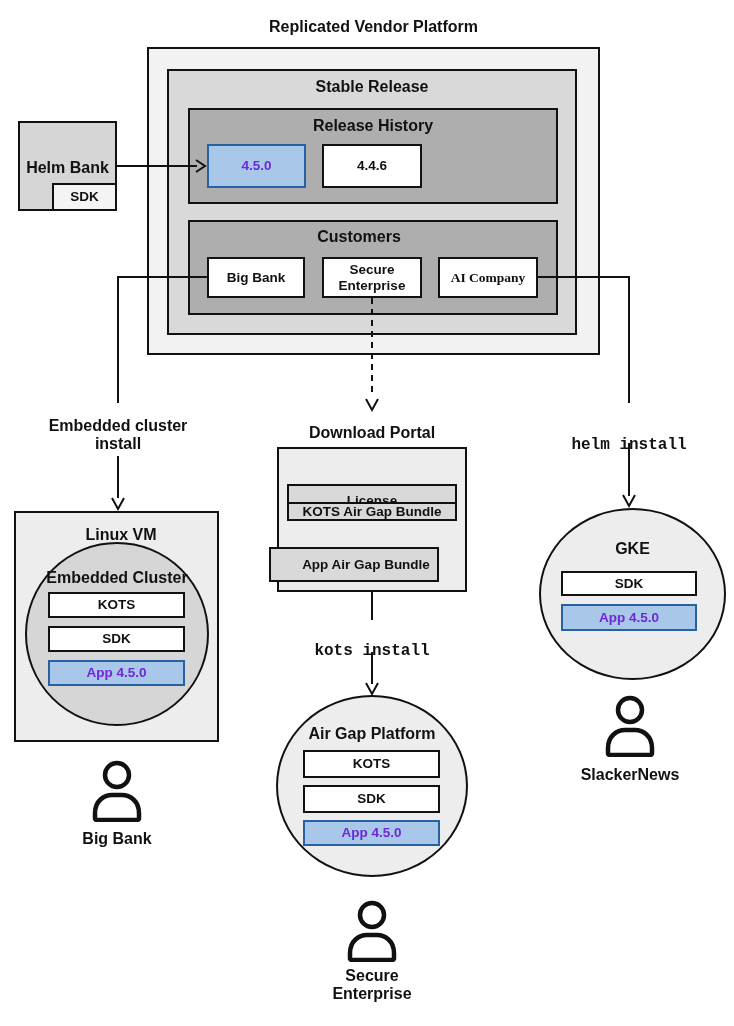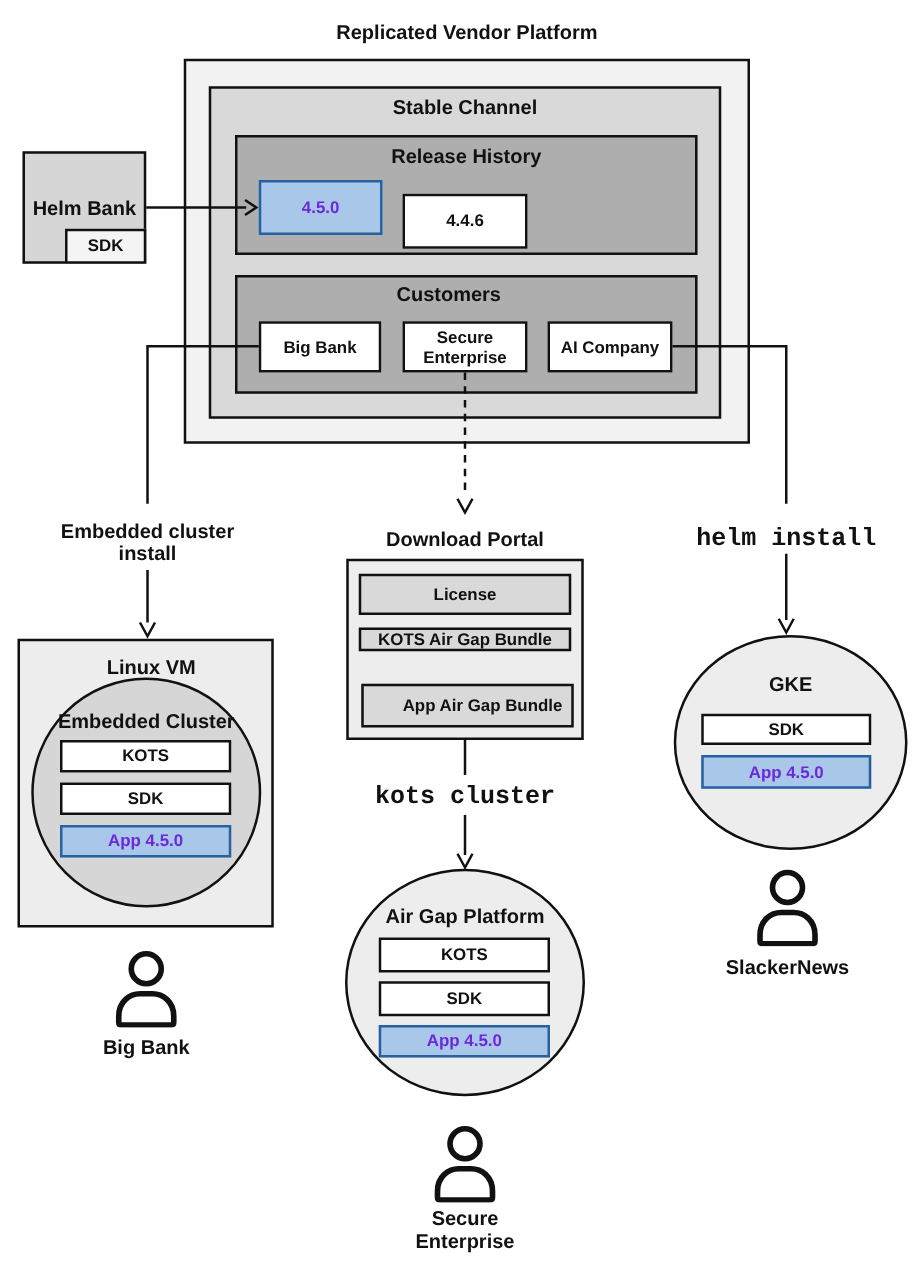--- a/index.html
+++ b/index.html
@@ -4,21 +4,21 @@
 <style>
   html,body{margin:0;padding:0;background:#fff;}
   .canvas{position:relative;width:734px;height:1026px;background:#fff;
           font-family:"Liberation Sans",sans-serif;color:#111;overflow:hidden;}
   .abs{position:absolute;box-sizing:border-box;}
   .box{border:2px solid #111;}
   .thick{border-width:2.5px;}
   .center{display:flex;align-items:center;justify-content:center;text-align:center;}
   .ttl{font-weight:700;font-size:16px;text-align:center;line-height:1.15;}
   .small{font-weight:700;font-size:13.5px;line-height:1.12;}
-  .mono{font-family:"Liberation Mono","DejaVu Sans Mono",monospace;font-weight:700;font-size:20px;text-align:center;}
+  .mono{font-family:"Liberation Mono","DejaVu Sans Mono",monospace;font-weight:700;font-size:16px;text-align:center;margin-top:16px;}
   .blue{background:#a9c7e8;border-color:#27619f;color:#6d28d9;}
   .white{background:#ffffff;}
   .circle{border-radius:50%;border:2.5px solid #111;}
   .fill-l0{background:#f2f2f2;}
   .fill-l1{background:#d9d9d9;}
   .fill-l2{background:#aeaeae;}
   .fill-mid{background:#d6d6d6;}
   .fill-light{background:#ededed;}
   .fill-sdk{background:#f4f4f4;}
   svg.overlay{position:absolute;left:0;top:0;pointer-events:none;}
@@ -27,51 +27,51 @@
 </head>
 <body>
 
 <div class="canvas">
 
   <div class="abs ttl" style="left:147px;top:18px;width:453px;">Replicated Vendor Platform</div>
 
   <div class="abs box fill-l0" style="left:147px;top:47px;width:453px;height:308px;"></div>
 
   <div class="abs box fill-l1" style="left:167px;top:69px;width:410px;height:266px;"></div>
-  <div class="abs ttl" style="left:167px;top:78px;width:410px;">Stable Channel</div>
+  <div class="abs ttl" style="left:167px;top:78px;width:410px;">Stable Release</div>
 
   <div class="abs box fill-l2" style="left:188px;top:108px;width:370px;height:96px;"></div>
   <div class="abs ttl" style="left:188px;top:117px;width:370px;">Release History</div>
 
   <div class="abs box blue center small" style="left:207px;top:144px;width:99px;height:44px;">4.5.0</div>
-  <div class="abs box white center small" style="left:322px;top:144px;width:100px;height:44px;margin-top:11px;">4.4.6</div>
+  <div class="abs box white center small" style="left:322px;top:144px;width:100px;height:44px;">4.4.6</div>
 
   <div class="abs box fill-l2" style="left:188px;top:220px;width:370px;height:95px;"></div>
   <div class="abs ttl" style="left:188px;top:228px;width:342px;">Customers</div>
 
   <div class="abs box white center small" style="left:207px;top:257px;width:98px;height:41px;">Big Bank</div>
   <div class="abs box white center small" style="left:322px;top:257px;width:100px;height:41px;padding:0 6px;">Secure Enterprise</div>
-  <div class="abs box white center small" style="left:438px;top:257px;width:100px;height:41px;">AI Company</div>
+  <div class="abs box white center small" style="left:438px;top:257px;width:100px;height:41px;font-family:Liberation Serif, serif;">AI Company</div>
 
   <div class="abs box fill-mid" style="left:18px;top:121px;width:99px;height:90px;"></div>
   <div class="abs ttl" style="left:18px;top:159px;width:99px;">Helm Bank</div>
   <div class="abs box fill-sdk center small" style="left:52px;top:183px;width:65px;height:28px;">SDK</div>
 
   <div class="abs ttl" style="left:48px;top:417px;width:140px;">
     <div>Embedded cluster</div>
     <div>install</div>
   </div>
-  <div class="abs mono" style="left:277px;top:626px;width:190px;">kots cluster</div>
+  <div class="abs mono" style="left:277px;top:626px;width:190px;">kots install</div>
   <div class="abs mono" style="left:534px;top:420px;width:190px;">helm install</div>
 
   <div class="abs ttl" style="left:277px;top:424px;width:190px;">Download Portal</div>
   <div class="abs box fill-light" style="left:277px;top:447px;width:190px;height:145px;"></div>
-  <div class="abs box fill-l1 center small" style="left:287px;top:459px;width:170px;height:33px;">License</div>
+  <div class="abs box fill-l1 center small" style="left:287px;top:484px;width:170px;height:33px;">License</div>
   <div class="abs box fill-l1 center small" style="left:287px;top:502px;width:170px;height:19px;">KOTS Air Gap Bundle</div>
-  <div class="abs box fill-l1 center small" style="left:289px;top:547px;width:170px;height:35px;padding-left:24px;">App Air Gap Bundle</div>
+  <div class="abs box fill-l1 center small" style="left:269px;top:547px;width:170px;height:35px;padding-left:24px;">App Air Gap Bundle</div>
 
   <div class="abs box thick fill-light" style="left:14px;top:511px;width:205px;height:231px;"></div>
   <div class="abs ttl" style="left:14px;top:526px;width:214px;">Linux VM</div>
   <div class="abs circle fill-mid" style="left:25px;top:542px;width:184px;height:184px;"></div>
   <div class="abs ttl" style="left:25px;top:569px;width:184px;">Embedded Cluster</div>
   <div class="abs box white center small" style="left:48px;top:592px;width:137px;height:26px;">KOTS</div>
   <div class="abs box white center small" style="left:48px;top:626px;width:137px;height:26px;">SDK</div>
   <div class="abs box blue center small" style="left:48px;top:660px;width:137px;height:26px;">App 4.5.0</div>
 
   <div class="abs person" style="left:87px;top:760px;">

